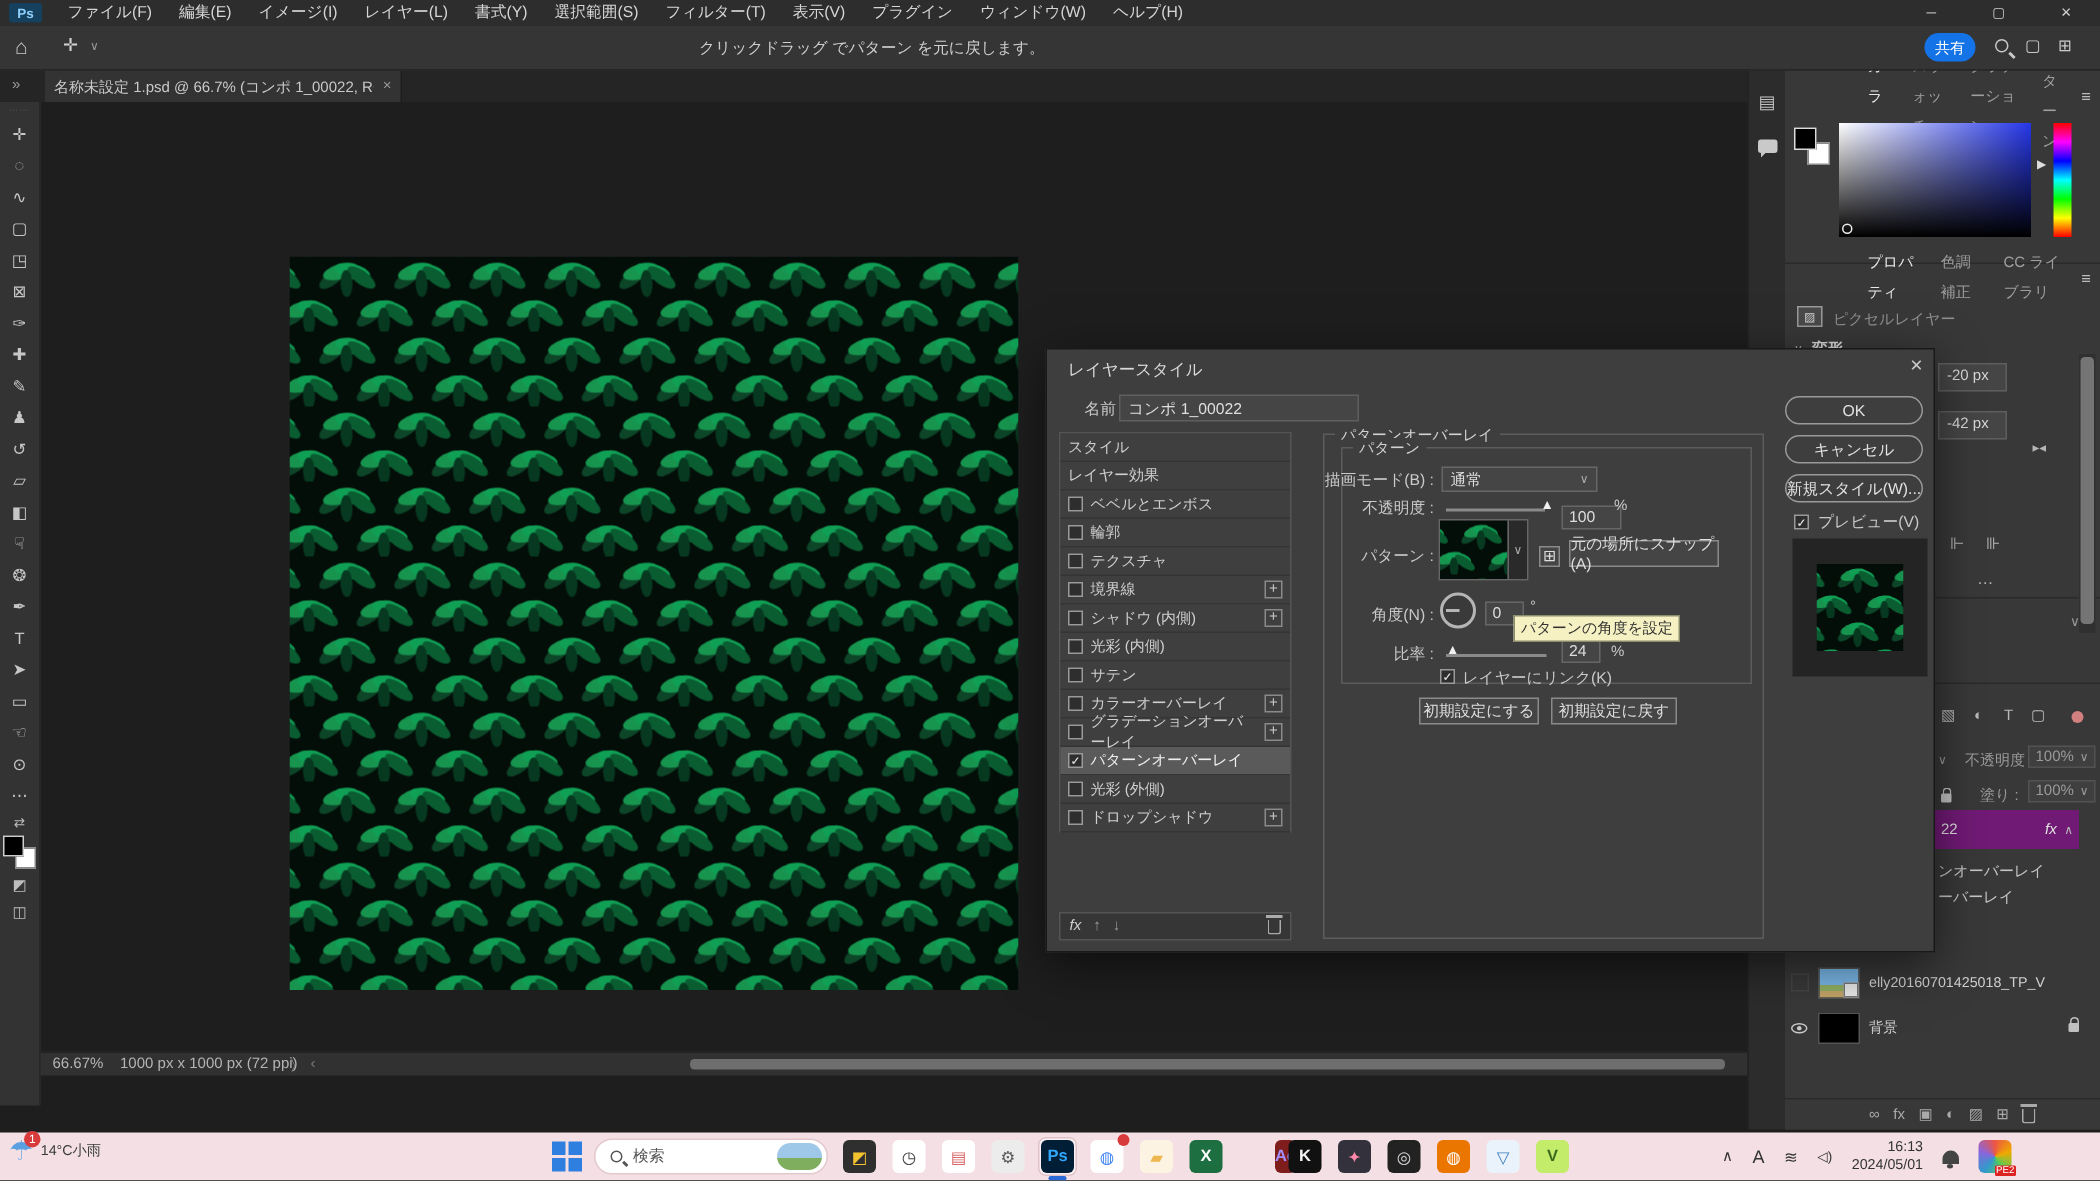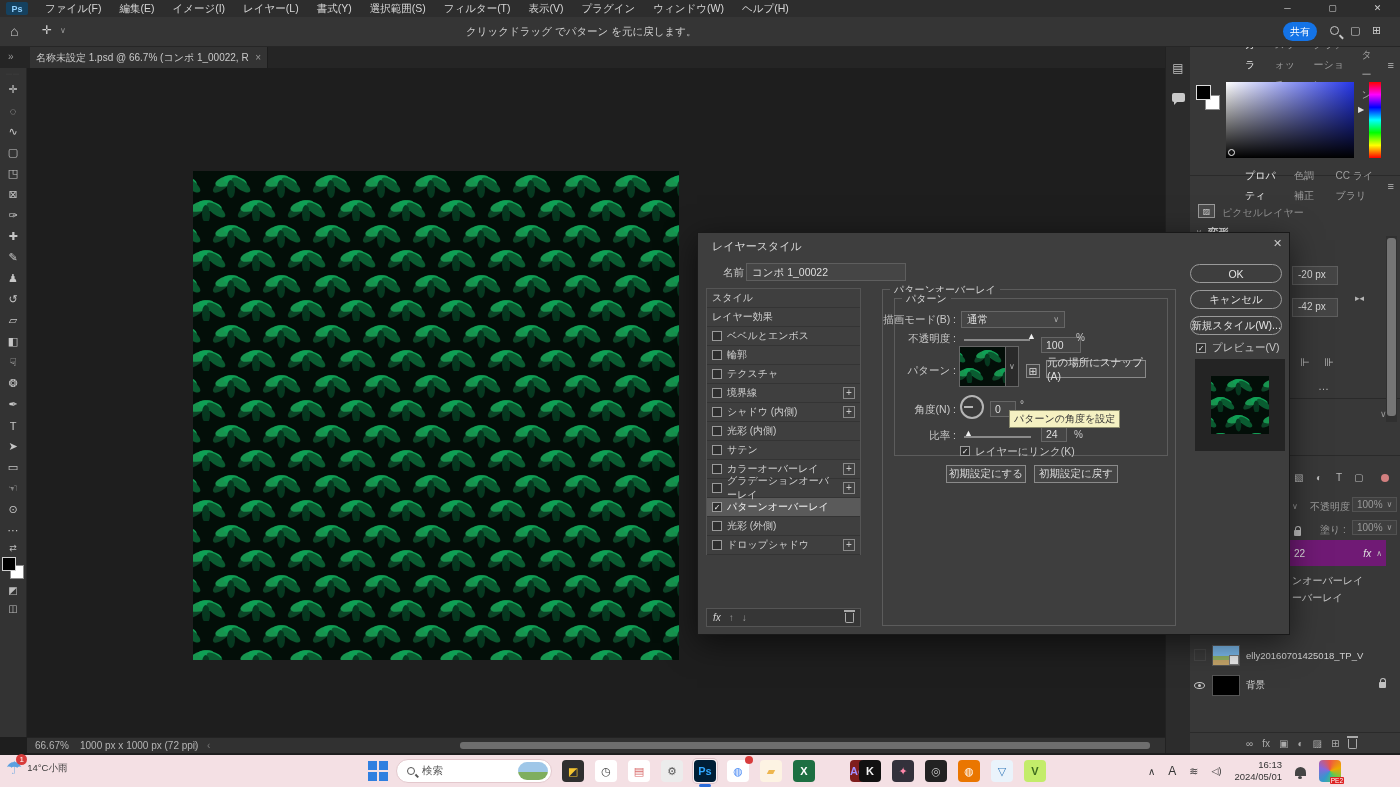--- a/index.html
+++ b/index.html
@@ -39,21 +39,21 @@
   .swapline{display:flex;gap:3px;align-items:center;height:14px;color:#bbb;font-size:9px;}
   .swatches{position:relative;width:22px;height:22px;margin:2px 0;}
   .swatches .fgsw{position:absolute;left:0;top:0;width:14px;height:14px;background:#000;border:1px solid #cfcfcf;z-index:2;}
   .swatches .bgsw{position:absolute;right:0;bottom:0;width:14px;height:14px;background:#fff;border:1px solid #8a8a8a;}
   .tool-small{width:27px;height:18px;display:flex;align-items:center;justify-content:center;font-size:10px;color:#bdbdbd;}
 
   
   .canvas-area{left:27px;top:68px;width:1138px;height:669px;background:#1e1e1e;overflow:hidden;z-index:1;}
   .canvas-img{position:absolute;left:166px;top:103px;}
 
-  .statusbar{left:27px;top:737px;width:1138px;height:16px;background:#313131;border-top:1px solid #232323;z-index:4;color:#b5b5b5;font-size:10px;}
+  .statusbar{left:27px;top:701px;width:1138px;height:16px;background:#313131;border-top:1px solid #232323;z-index:4;color:#b5b5b5;font-size:10px;}
   .sb-zoom{left:8px;top:2px;}
   .sb-size{left:53px;top:2px;}
   .sb-arrow{left:166px;top:2px;color:#9a9a9a;}
   .sb-back{left:180px;top:2px;color:#777;}
   .hscroll{left:433px;top:4px;width:690px;height:7px;background:#6e6e6e;border-radius:3px;}
 
   
   .histpanel{left:1165px;top:47px;width:25px;height:706px;background:#2c2c2c;border-left:1px solid #222;z-index:4;display:flex;flex-direction:column;align-items:center;padding-top:14px;gap:18px;}
   .hist-ic{font-size:12px;color:#c2c2c2;}
   .bubble{width:13px;height:9px;background:#c9c9c9;border-radius:2px;position:relative;}
@@ -72,21 +72,21 @@
   .grad-field{left:36px;top:27px;width:128px;height:76px;background:linear-gradient(to top,#000 0%,rgba(0,0,0,0) 100%),linear-gradient(to right,#ffffff,#2536e8);}
   .grad-marker{left:38px;top:94px;width:7px;height:7px;border:1px solid #eee;border-radius:50%;}
   .hue-arrow{left:168px;top:50px;font-size:8px;color:#ddd;}
   .hue-bar{left:179px;top:27px;width:12px;height:76px;background:linear-gradient(to bottom,#f00,#f0f,#00f,#0ff,#0f0,#ff0,#f00);}
 
   .propspanel{left:0;top:128px;width:210px;height:280px;border-top:1px solid #2a2a2a;}
   .pix-icon{left:8px;top:28px;width:17px;height:14px;border:1px solid #9a9a9a;background:#4a4a4a;display:flex;align-items:center;justify-content:center;font-size:8px;color:#cfcfcf;}
   .pix-label{left:32px;top:30px;color:#8f8f8f;font-size:10px;}
   .tf-chev{left:6px;top:52px;color:#aaa;font-size:8px;}
   .tf-label{left:18px;top:50px;color:#d6d6d6;font-size:10.5px;font-weight:bold;}
-  .tf-field{background:#454545;border:1px solid #5e5e5e;color:#d6d6d6;font-size:10px;padding:2px 5px;width:46px;height:19px;margin-top:24px;}
+  .tf-field{background:#454545;border:1px solid #5e5e5e;color:#d6d6d6;font-size:10px;padding:2px 5px;width:46px;height:19px;}
   .tfa{left:102px;top:66px;}
   .tfb{left:102px;top:98px;}
   .flip-ic{left:165px;top:117px;color:#b5b5b5;font-size:9px;}
   .swap-ic{left:195px;top:115px;color:#b5b5b5;font-size:10px;}
   .al-ic1{left:110px;top:180px;color:#b5b5b5;font-size:11px;}
   .al-ic2{left:134px;top:180px;color:#b5b5b5;font-size:11px;}
   .more-ic{left:128px;top:204px;color:#b5b5b5;font-size:11px;}
   .pp-div{left:0;top:222px;width:210px;height:1px;background:#2a2a2a;}
   .pp-chev{left:190px;top:233px;color:#999;font-size:9px;}
   .vtrack{left:196px;top:60px;width:11px;height:186px;background:#303030;}

